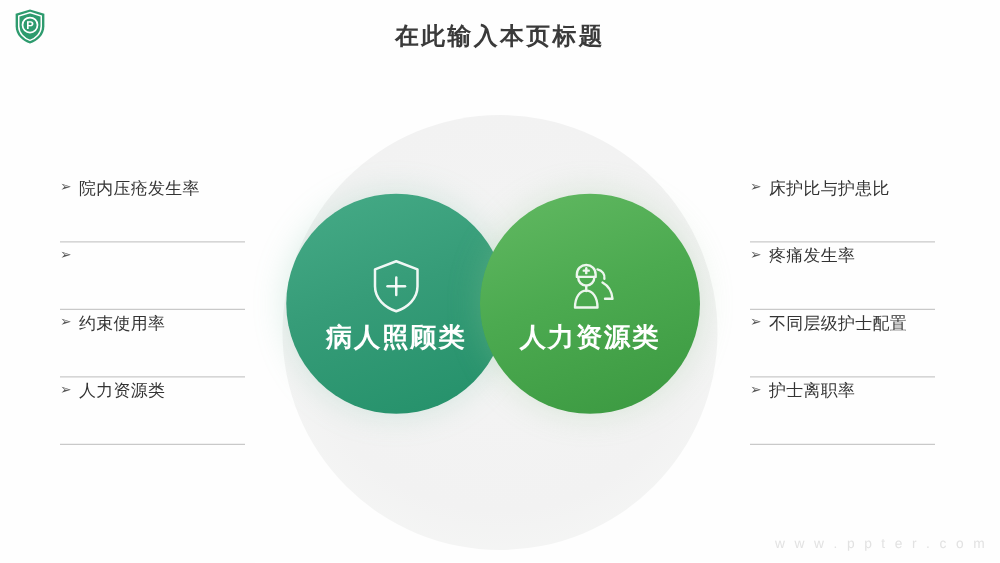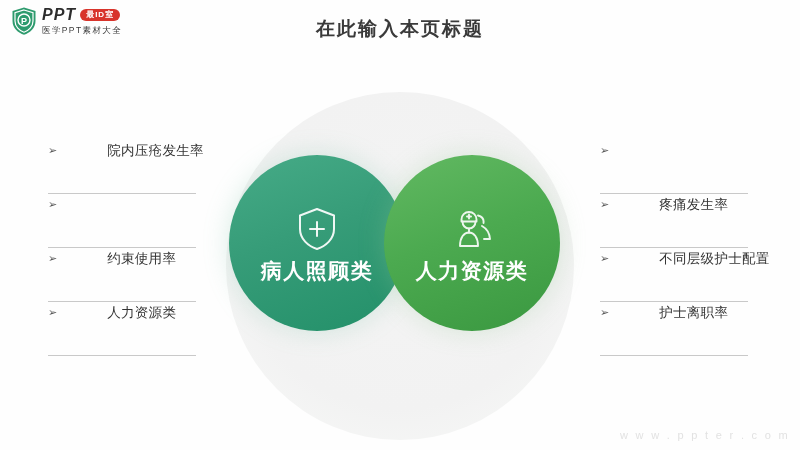--- a/index.html
+++ b/index.html
@@ -158,21 +158,20 @@
     font-size: 11px;
     color: #555555;
     line-height: 19px;
   }
   .item-text {
     font-size: 13.5px;
     color: #333333;
     line-height: 19px;
     white-space: nowrap;
     letter-spacing: 0.3px;
-    margin-left: 44px;
   }
 
   
   .footer {
     position: absolute;
     right: 10px;
     bottom: 9px;
     font-size: 11px;
     color: #e2e2e2;
     letter-spacing: 2.3px;
@@ -183,27 +182,20 @@
 
 <div class="slide">
 
   <div class="logo">
     <svg class="logo-shield" viewBox="0 0 28 30">
       <path d="M14 1.5 L25.5 5 V15 C25.5 22 20 27 14 28.8 C8 27 2.5 22 2.5 15 V5 Z" fill="#2e9b6e"></path>
       <path d="M14 4 L23 6.8 V15 C23 20.6 18.6 24.7 14 26.3 C9.4 24.7 5 20.6 5 15 V6.8 Z" fill="none" stroke="#ffffff" stroke-width="1.2"></path>
       <circle cx="14" cy="14" r="6" fill="none" stroke="#ffffff" stroke-width="1.4"></circle>
       <text x="14" y="17.6" font-size="9" font-weight="bold" fill="#ffffff" text-anchor="middle" font-family="Liberation Sans, sans-serif">P</text>
     </svg>
-    <div class="logo-text-wrap">
-      <div class="logo-row1">
-        <span class="logo-ppt">PPT</span>
-        <span class="logo-badge">最ID室</span>
-      </div>
-      <div class="logo-row2">医学PPT素材大全</div>
-    </div>
   </div>
 
   <div class="page-title">在此输入本页标题</div>
 
   <div class="bg-circle"></div>
 
   <div class="circle circle-left">
     <div class="circle-icon">
       <svg width="44" height="46" viewBox="0 0 44 46">
         <path d="M22 3 L39 9.5 V23 C39 33 31 40 22 43 C13 40 5 33 5 23 V9.5 Z" fill="none" stroke="#ffffff" stroke-width="2" stroke-linejoin="round" opacity="0.92"></path>
@@ -245,20 +237,21 @@
     </div>
     <div class="list-item">
       <span class="item-arrow">➢</span>
       <span class="item-text">人力资源类</span>
     </div>
   </div>
 
   <div class="side-list right">
     <div class="list-item">
       <span class="item-arrow">➢</span>
+      <span class="item-text">床护比与护患比</span>
     </div>
     <div class="list-item">
       <span class="item-arrow">➢</span>
       <span class="item-text">疼痛发生率</span>
     </div>
     <div class="list-item">
       <span class="item-arrow">➢</span>
       <span class="item-text">不同层级护士配置</span>
     </div>
     <div class="list-item">

